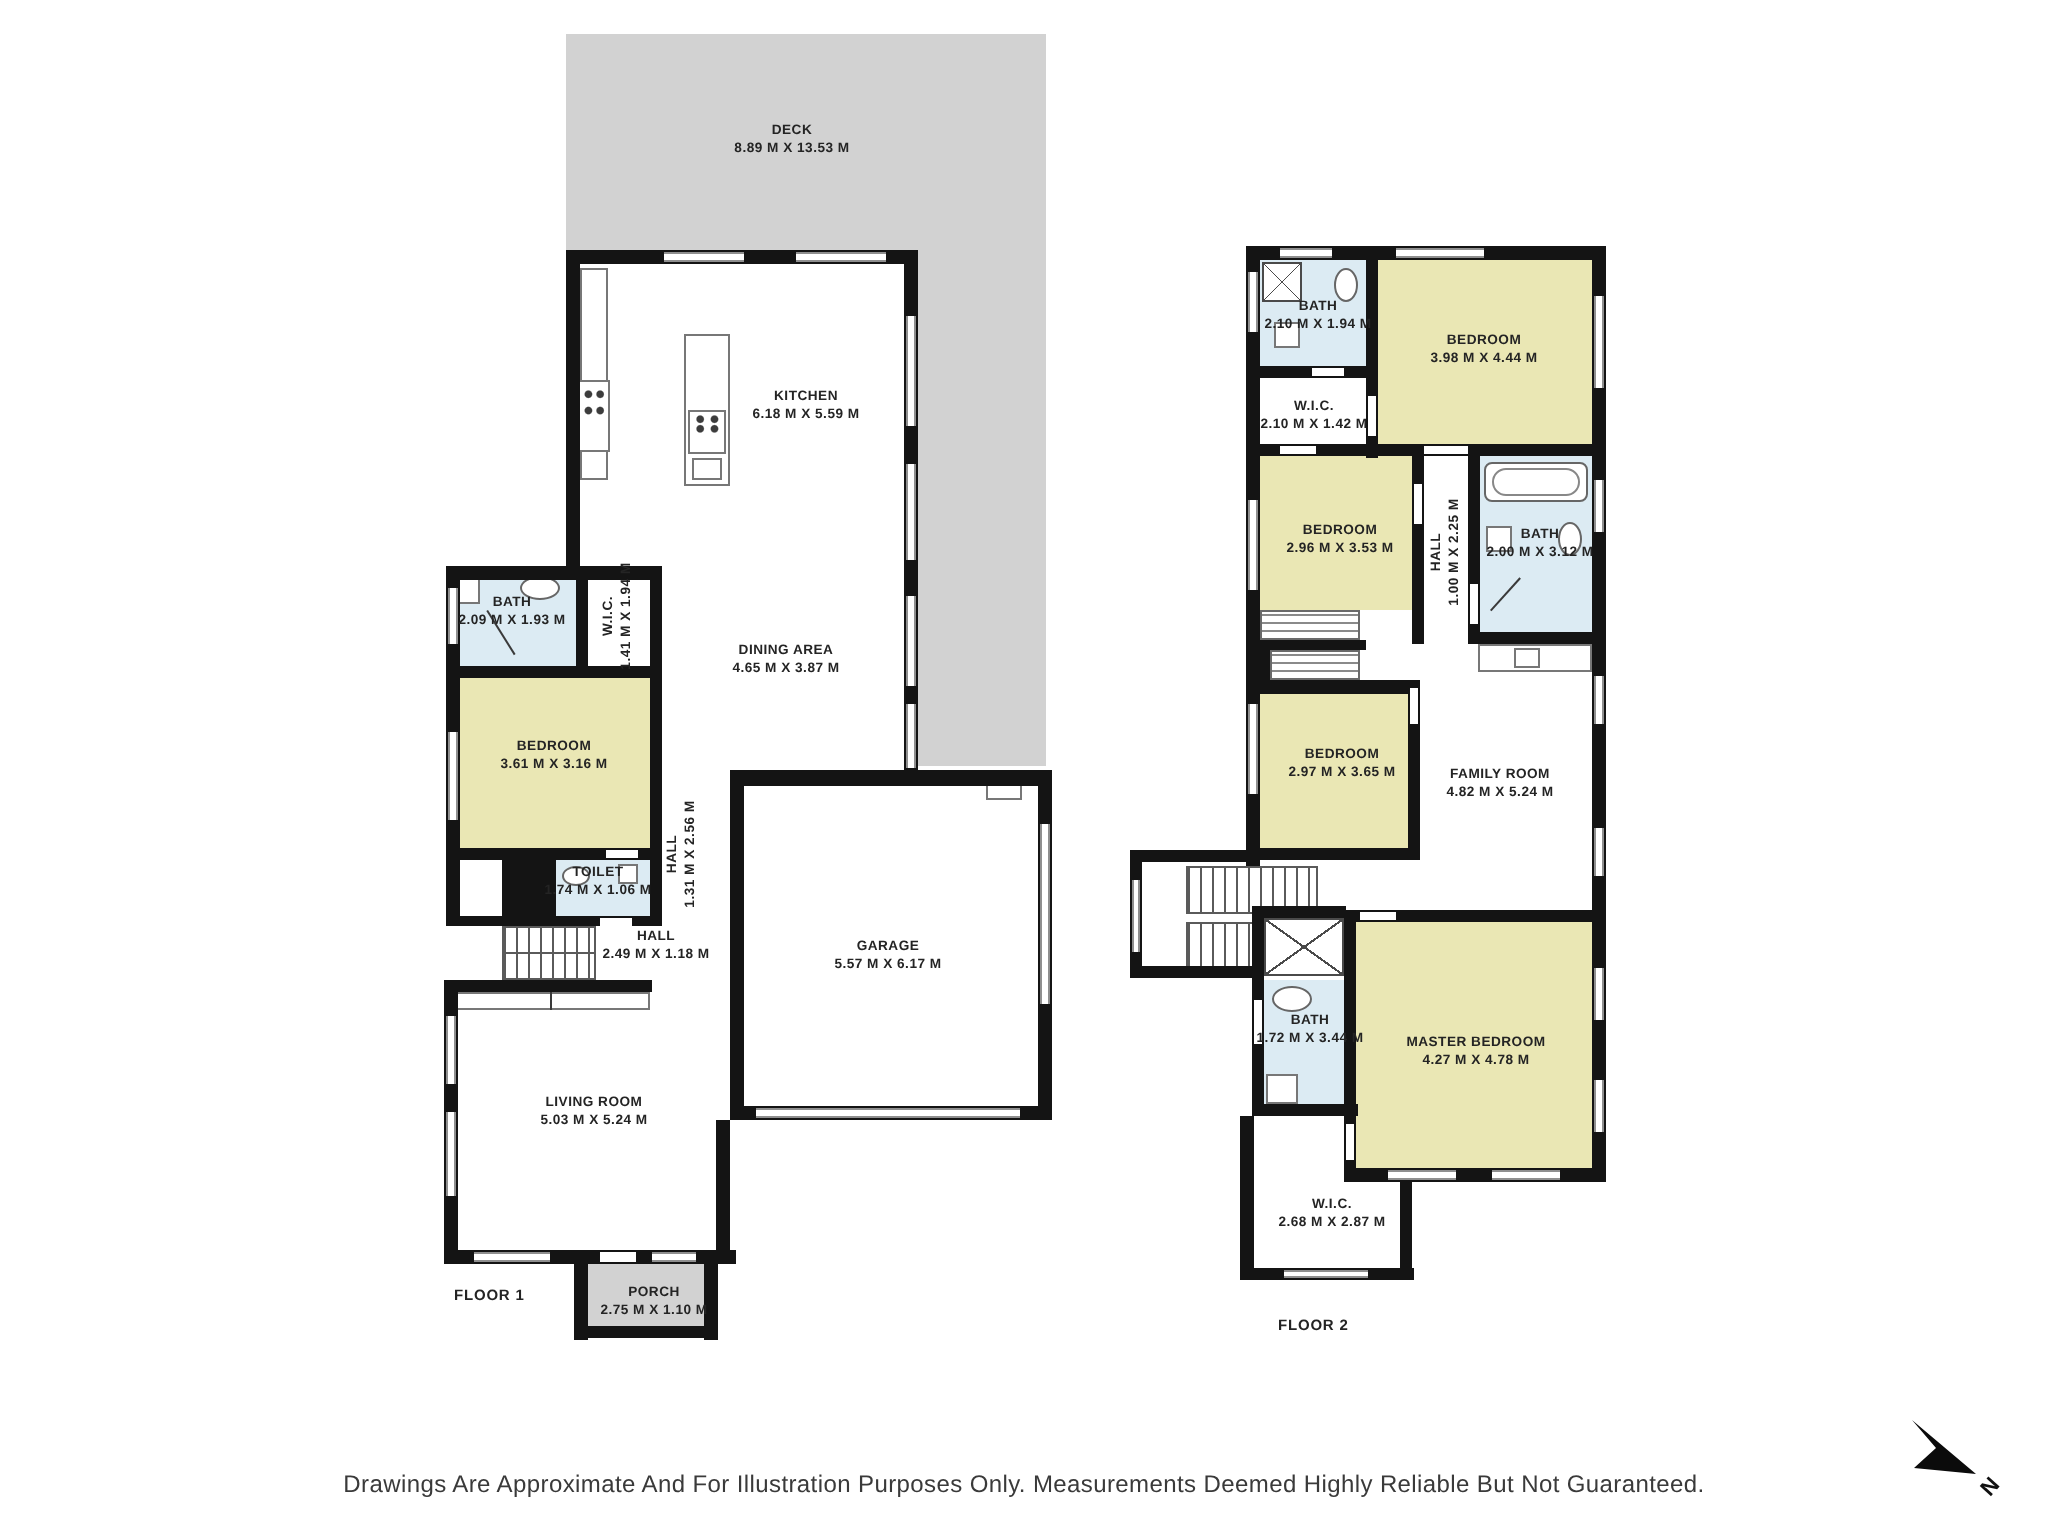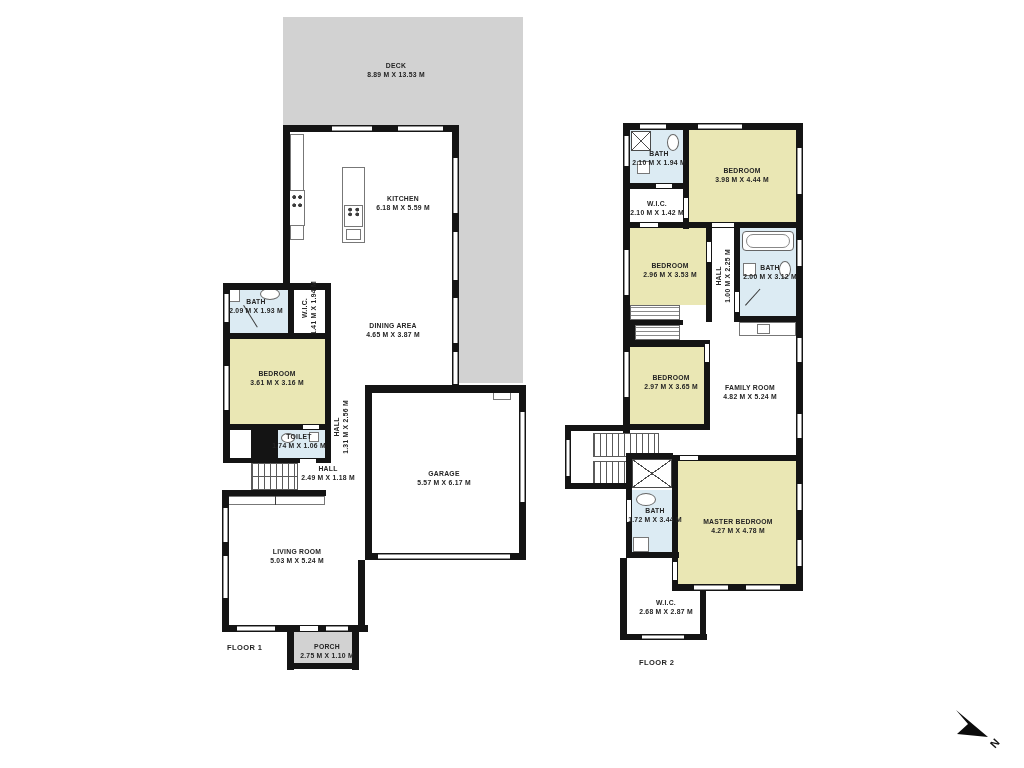--- a/index.html
+++ b/index.html
@@ -304,19 +304,20 @@
       <div>4.27 M  X  4.78 M</div>
     </div>
     <div class="lbl" style="left:666px;top:607px;">
       <div>W.I.C.</div>
       <div>2.68 M X 2.87 M</div>
     </div>
     <div class="ftag" style="left:628px;top:658px;margin-left:11px;">FLOOR 2</div>
   </div>
 
   
+  <div class="disc">Drawings Are Approximate And For Illustration Purposes Only. Measurements Deemed Highly Reliable But Not Guaranteed.</div>
 
   <svg style="position:absolute;left:945px;top:700px;z-index:50;" width="70" height="60" viewBox="0 0 70 60">
     <path d="M43 37 L12 34 L23 24 L11 10 Z" fill="#0b0b0b"></path>
     <text x="47" y="50" transform="rotate(-48 47 46)" font-family="Liberation Sans, sans-serif" font-size="11" font-weight="bold" fill="#111">N</text>
   </svg>
 
 </div>
 
 </body></html>

